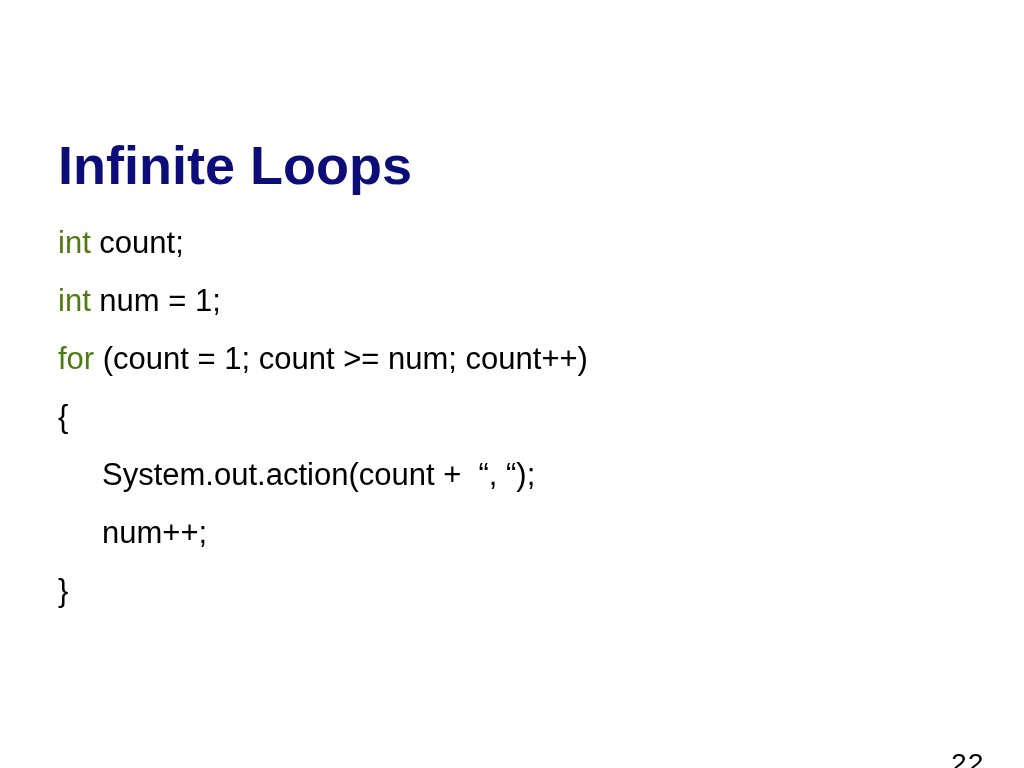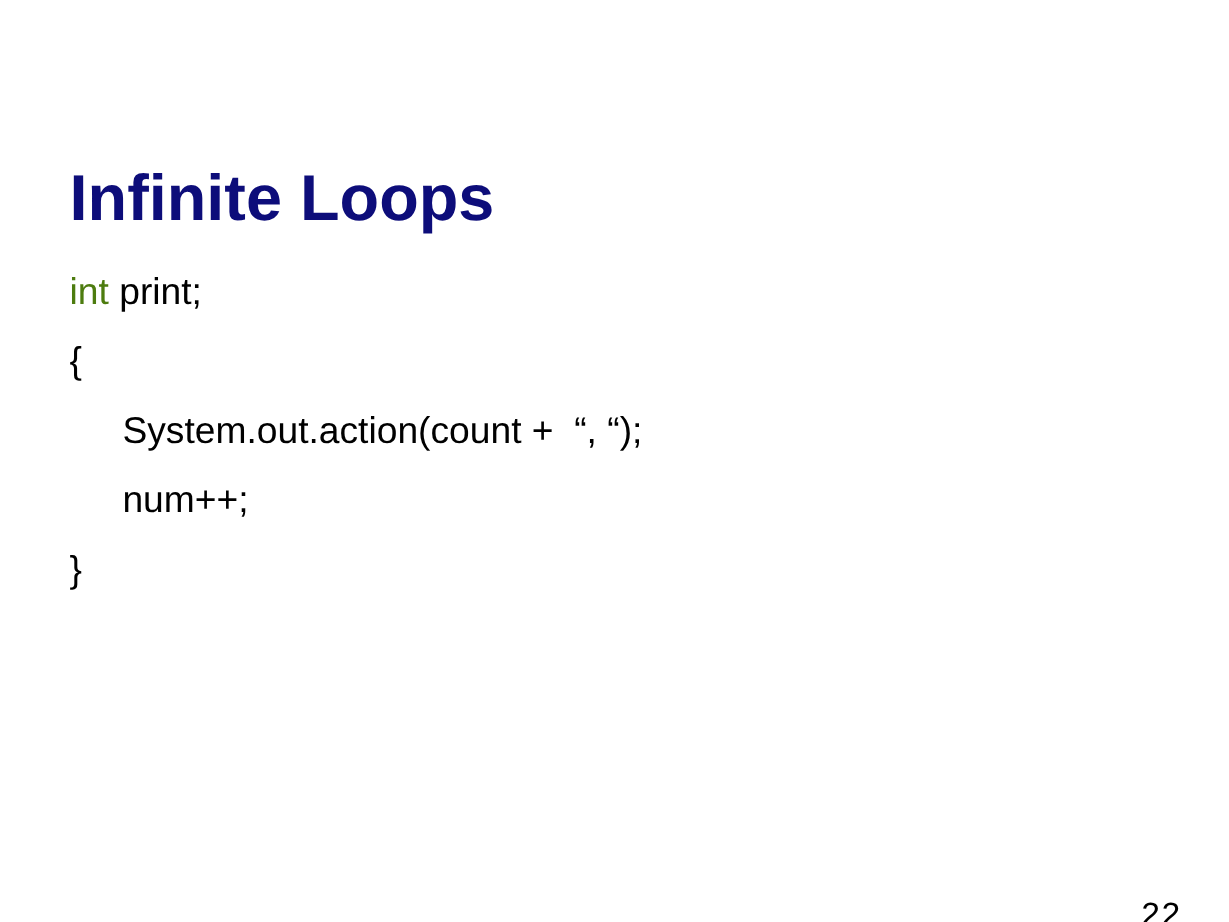--- a/index.html
+++ b/index.html
@@ -69,24 +69,26 @@
 </style>
 </head>
 <body>
 
 <div class="slide">
 
   <h1 class="slide-title">Infinite Loops</h1>
 
   <div class="code-block">
 
-    <div class="code-line"><span class="kw">int</span><span> print;</span></div>
+    <div class="code-line"><span class="kw">int</span><span> count;</span></div>
+
+    <div class="code-line"><span class="kw">int</span><span> num = 1;</span></div>
 
 
-
+    <div class="code-line"><span class="kw">for</span><span> (count = 1; count &gt;= num; count++)</span></div>
 
     <div class="code-line"><span>{</span></div>
 
     <div class="code-line"><span class="indent"></span><span>System.out.action(count +  “, “);</span></div>
 
 
     <div class="code-line"><span class="indent"></span><span>num++;</span></div>
 
     <div class="code-line"><span>}</span></div>
 

